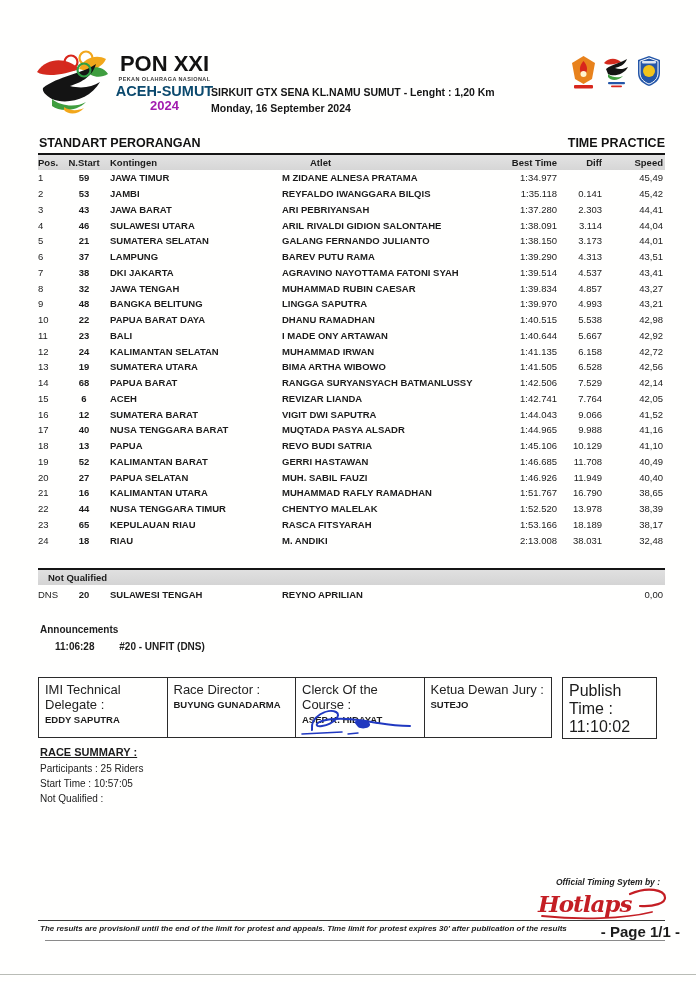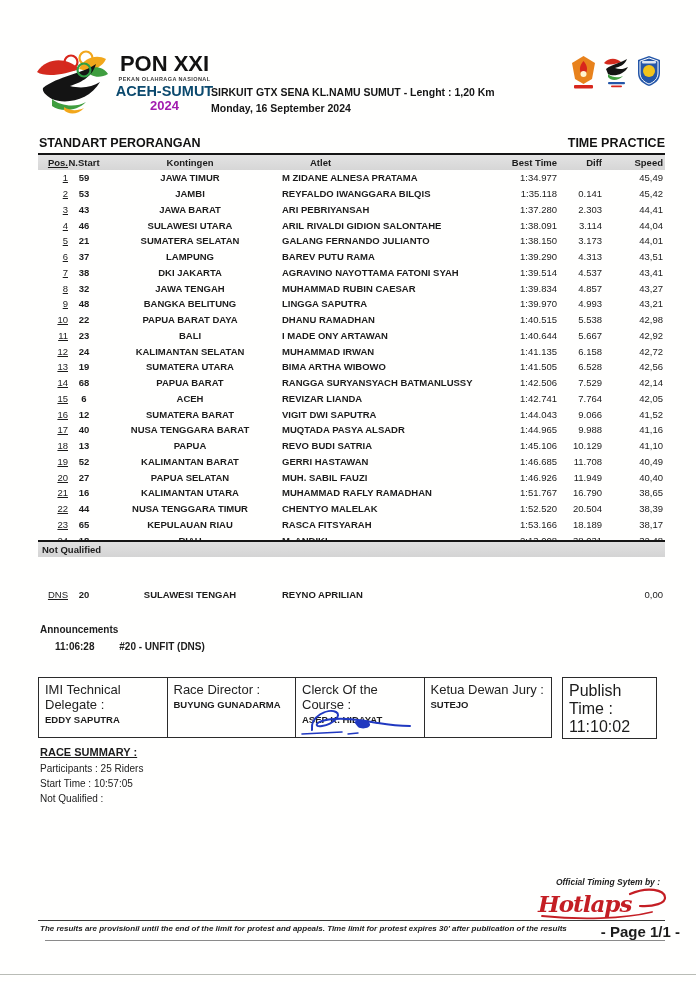--- a/index.html
+++ b/index.html
@@ -24,34 +24,34 @@
   .sec-left { position:absolute; left:39px; top:136px; font-size:12.5px; font-weight:bold; color:#121212;}
   .sec-right { position:absolute; right:31px; top:136px; font-size:12.5px; font-weight:bold; color:#121212;}
 
   
   .tbl { position:absolute; left:38px; width:627px; }
   .tbl-main { top:153px; }
   .thead, .trow { display:grid; grid-template-columns:30px 32px 170px 208px 79px 45px 63px; align-items:center; }
   .thead { height:17px; background:linear-gradient(#e3e3e3,#d6d6d6); border-top:2.5px solid #151515; font-weight:bold; font-size:9.5px; }
   .trow { height:15.75px; font-size:9.5px; }
   .tcell { white-space:nowrap; overflow:visible; }
-  .c-pos   { text-align:right;text-decoration:underline; }
+  .c-pos   { text-align:left; }
   .c-nstart{ text-align:center; font-weight:bold; }
-  .c-kont  { text-align:center; padding-left:10px; font-weight:bold; }
+  .c-kont  { text-align:left; padding-left:10px; font-weight:bold; }
   .c-atlet { text-align:left; font-weight:bold;margin-left:12px; }
   .c-best  { text-align:right; }
   .c-diff  { text-align:right; }
   .c-speed { text-align:right; padding-right:2px; }
   .thead .c-pos, .thead .c-nstart { font-weight:bold; }
   .thead .c-kont { font-weight:bold; }
   .thead .c-atlet { font-weight:bold; padding-left:28px; }
   .thead .c-best, .thead .c-diff, .thead .c-speed { font-weight:bold; }
 
   
-  .nq-bar { position:absolute; left:38px; top:540px; width:627px; height:17px; background:linear-gradient(#e0e0e0,#d4d4d4); border-top:2.5px solid #151515; font-size:9.5px; font-weight:bold; line-height:15px; padding-left:4px; }
+  .nq-bar { position:absolute; left:38px; top:568px; width:627px; height:17px; background:linear-gradient(#e0e0e0,#d4d4d4); border-top:2.5px solid #151515; font-size:9.5px; font-weight:bold; line-height:15px; padding-left:10px; }
   .tbl-nq { top:587px; }
 
   
   .ann-title { position:absolute; left:40px; top:624px; font-size:10px; font-weight:bold; }
   .ann-item { position:absolute; left:55px; top:641px; font-size:10px; font-weight:bold; }
   .ann-item .ann-time { margin-right:22px; }
 
   
   .officials { position:absolute; left:38px; top:677px; display:flex; }
   .obox { width:128.5px; height:61px; border:1.5px solid #2b2b2b; border-right:none; padding:4px 6px; position:relative; }
@@ -328,21 +328,21 @@
           <div class="tcell c-best">1:51.767</div>
           <div class="tcell c-diff">16.790</div>
           <div class="tcell c-speed">38,65</div>
         </div>
         <div class="trow">
           <div class="tcell c-pos">22</div>
           <div class="tcell c-nstart">44</div>
           <div class="tcell c-kont">NUSA TENGGARA TIMUR</div>
           <div class="tcell c-atlet">CHENTYO MALELAK</div>
           <div class="tcell c-best">1:52.520</div>
-          <div class="tcell c-diff">20.504</div>
+          <div class="tcell c-diff">13.978</div>
           <div class="tcell c-speed">38,39</div>
         </div>
         <div class="trow">
           <div class="tcell c-pos">23</div>
           <div class="tcell c-nstart">65</div>
           <div class="tcell c-kont">KEPULAUAN RIAU</div>
           <div class="tcell c-atlet">RASCA FITSYARAH</div>
           <div class="tcell c-best">1:53.166</div>
           <div class="tcell c-diff">18.189</div>
           <div class="tcell c-speed">38,17</div>

